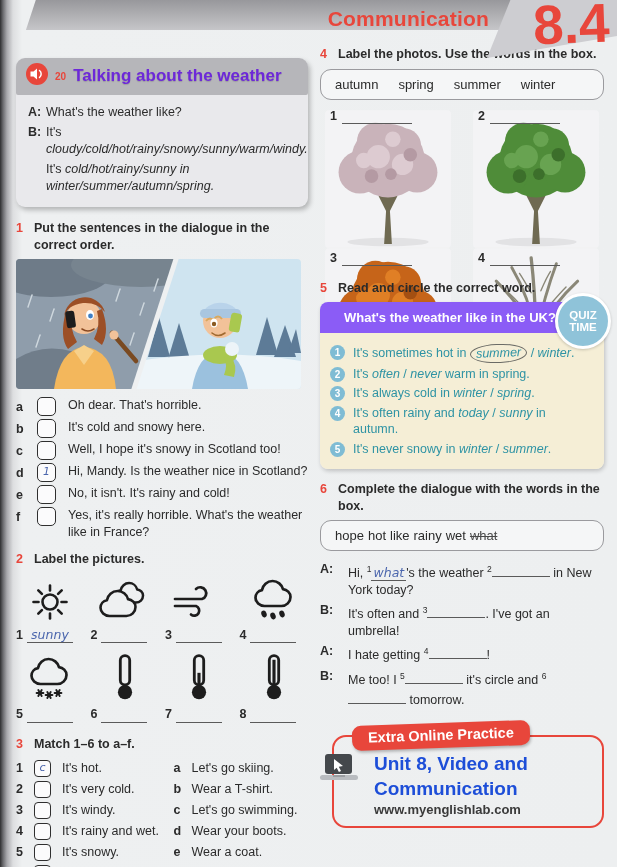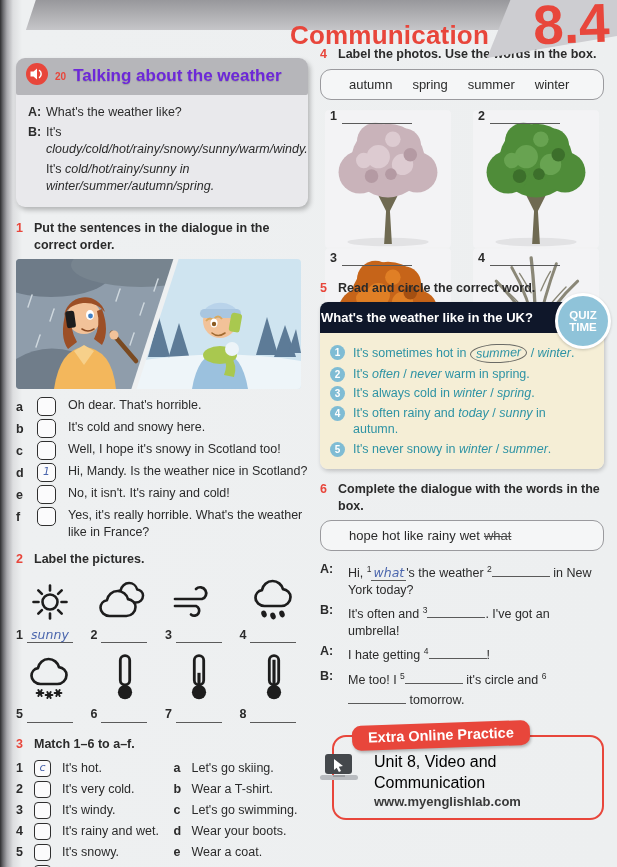--- a/index.html
+++ b/index.html
@@ -7,21 +7,21 @@
     width:617px;height:867px;position:relative;overflow:hidden;
     background:linear-gradient(90deg,#2e2e30 0px,#6a6a6e 3px,#a9a9ad 7px,#dddee0 13px,#eef0f1 22px,#edeff0 100%);
     font-family:"Liberation Sans",sans-serif;font-size:12.5px;color:#2b2b2b;line-height:1.32;
   }
   
   .banner{position:absolute;top:0;left:0;width:617px;height:30px;
     background:linear-gradient(180deg,#98989c,#c6c6c9);
     clip-path:polygon(5.8% 0,100% 0,100% 100%,4.2% 100%);}
   .banner-fold{position:absolute;top:0;right:0;width:130px;height:58px;background:#cdcdd1;
     clip-path:polygon(18% 0,100% 0,100% 62%,0 100%);z-index:1;}
-  .banner-title{position:absolute;top:18px;right:128px;z-index:3;font-weight:bold;font-size:26px;color:#e8463b;letter-spacing:.2px;}
+  .banner-title{position:absolute;top:5px;right:128px;z-index:3;font-weight:bold;font-size:21px;color:#e8463b;letter-spacing:.2px;}
   .unit-num{position:absolute;top:-12px;right:8px;z-index:3;font-weight:bold;font-size:55px;color:#e8463b;transform:rotate(-2deg);}
   
   .col-left{position:absolute;top:58px;left:16px;width:292px;}
   .col-right{position:absolute;top:46px;left:320px;width:284px;}
   
   .speech-box{background:#e9e9ec;border-radius:9px;box-shadow:2px 3px 5px rgba(0,0,0,.25);padding-bottom:10px;margin-bottom:13px;}
   .speech-head{display:flex;align-items:center;gap:7px;background:#b6b6ba;border-radius:9px 9px 2px 2px;padding:5px 10px;margin:0 0 8px 0;}
   .speech-title{color:#6d28d9;font-weight:bold;font-size:17px;text-shadow:0 1px 1px rgba(0,0,0,.15);}
   .audio-num{color:#e8463b;font-weight:bold;font-size:10px;}
   .sp-line{display:grid;grid-template-columns:18px 1fr;padding:1px 12px;margin-bottom:2px;}
@@ -44,48 +44,48 @@
   .lbl-num{font-weight:bold;}
   .blank{display:inline-block;border-bottom:1.2px solid #5a5a5a;height:15px;min-width:46px;text-align:center;}
   .blank.w70{min-width:70px;} .blank.w58{min-width:58px;}
   
   .match{display:grid;grid-template-columns:auto auto;column-gap:4px;margin-top:2px;}
   .m-row{display:grid;grid-template-columns:12px 22px 1fr;column-gap:6px;align-items:center;height:21px;}
   .m-row .checkbox{width:15px;height:15px;border-radius:4px;}
   .r-row{display:grid;grid-template-columns:12px 1fr;column-gap:6px;align-items:center;height:21px;}
   .m-letter{font-weight:bold;}
   
-  .word-box{border:1.3px solid #9a9a9e;border-radius:11px;background:#f5f6f7;padding:6px 28px;
+  .word-box{border:1.3px solid #9a9a9e;border-radius:11px;background:#f5f6f7;padding:6px 14px;
     display:flex;gap:20px;justify-content:flex-start;font-size:13px;margin:2px 0 10px 0;}
   .photos{display:grid;grid-template-columns:1fr 1fr;column-gap:12px;}
   .photo svg{display:block;margin:0 auto;}
   .photo-label{display:flex;align-items:flex-end;gap:5px;margin:0 0 8px 10px;}
   
   .quiz{position:relative;border-radius:8px;box-shadow:1px 2px 4px rgba(0,0,0,.2);margin:2px 0 12px 0;}
-  .quiz-head{background:#0f172a;color:#fff;font-weight:bold;font-size:13px;padding:7px 1px;border-radius:8px 8px 0 0;}
+  .quiz-head{background:#8b5cf6;color:#fff;font-weight:bold;font-size:13px;padding:7px 24px;border-radius:8px 8px 0 0;}
   .quiz-body{background:#f5eed6;padding:8px 10px 9px 10px;border-radius:0 0 8px 8px;color:#2e93a4;}
   .q-item{display:grid;grid-template-columns:18px 1fr;column-gap:5px;align-items:start;margin:3px 0;}
   .q-num{width:15px;height:15px;border-radius:50%;background:#7fbcd4;color:#fff;font-size:10px;font-weight:bold;
     display:flex;align-items:center;justify-content:center;margin-top:1px;}
   .q-choice{font-style:italic;}
   .circled{border:1.5px solid #6b6b66;border-radius:50% / 55%;padding:0 5px;display:inline-block;transform:rotate(-2deg);}
   .quiz-badge{position:absolute;top:-9px;right:-7px;width:50px;height:50px;border-radius:50%;background:#8fc3d9;
     border:3px solid #fff;box-shadow:0 1px 3px rgba(0,0,0,.2);color:#fff;font-weight:bold;font-size:11.5px;
     display:flex;flex-direction:column;align-items:center;justify-content:center;line-height:1.1;}
   
   .d-line{display:grid;grid-template-columns:24px 1fr;column-gap:4px;margin:4px 0;}
   .d-speaker{font-weight:bold;}
   sup{font-size:8.5px;}
   .hw-underline{border-bottom:1.2px solid #5a5a5a;padding:0 2px;}
   .used{text-decoration:line-through;text-decoration-thickness:1px;color:#4a4a4a;}
   
   .extra{position:relative;border:2.5px solid #e8463b;border-radius:14px;margin:26px 0 0 12px;padding:14px 10px 8px 40px;background:transparent;}
   .extra-tab{position:absolute;top:-14px;left:18px;background:#e8463b;color:#fff;font-weight:bold;font-size:14.5px;
     padding:3px 16px;border-radius:9px;transform:rotate(-2deg);box-shadow:1px 2px 3px rgba(0,0,0,.25);}
-  .extra-line1{color:#000000;font-weight:normal;font-size:16px;}
+  .extra-line1{color:#1d4ed8;font-weight:bold;font-size:19px;}
   .extra-line2{font-weight:bold;color:#3a3a3a;font-size:13px;}
   .laptop{position:absolute;left:-16px;top:16px;}
 </style>
 </head>
 <body>
 
 <div class="banner"></div>
 <div class="banner-fold"></div>
 <div class="banner-title">Communication</div>
 <div class="unit-num">8.4</div>

